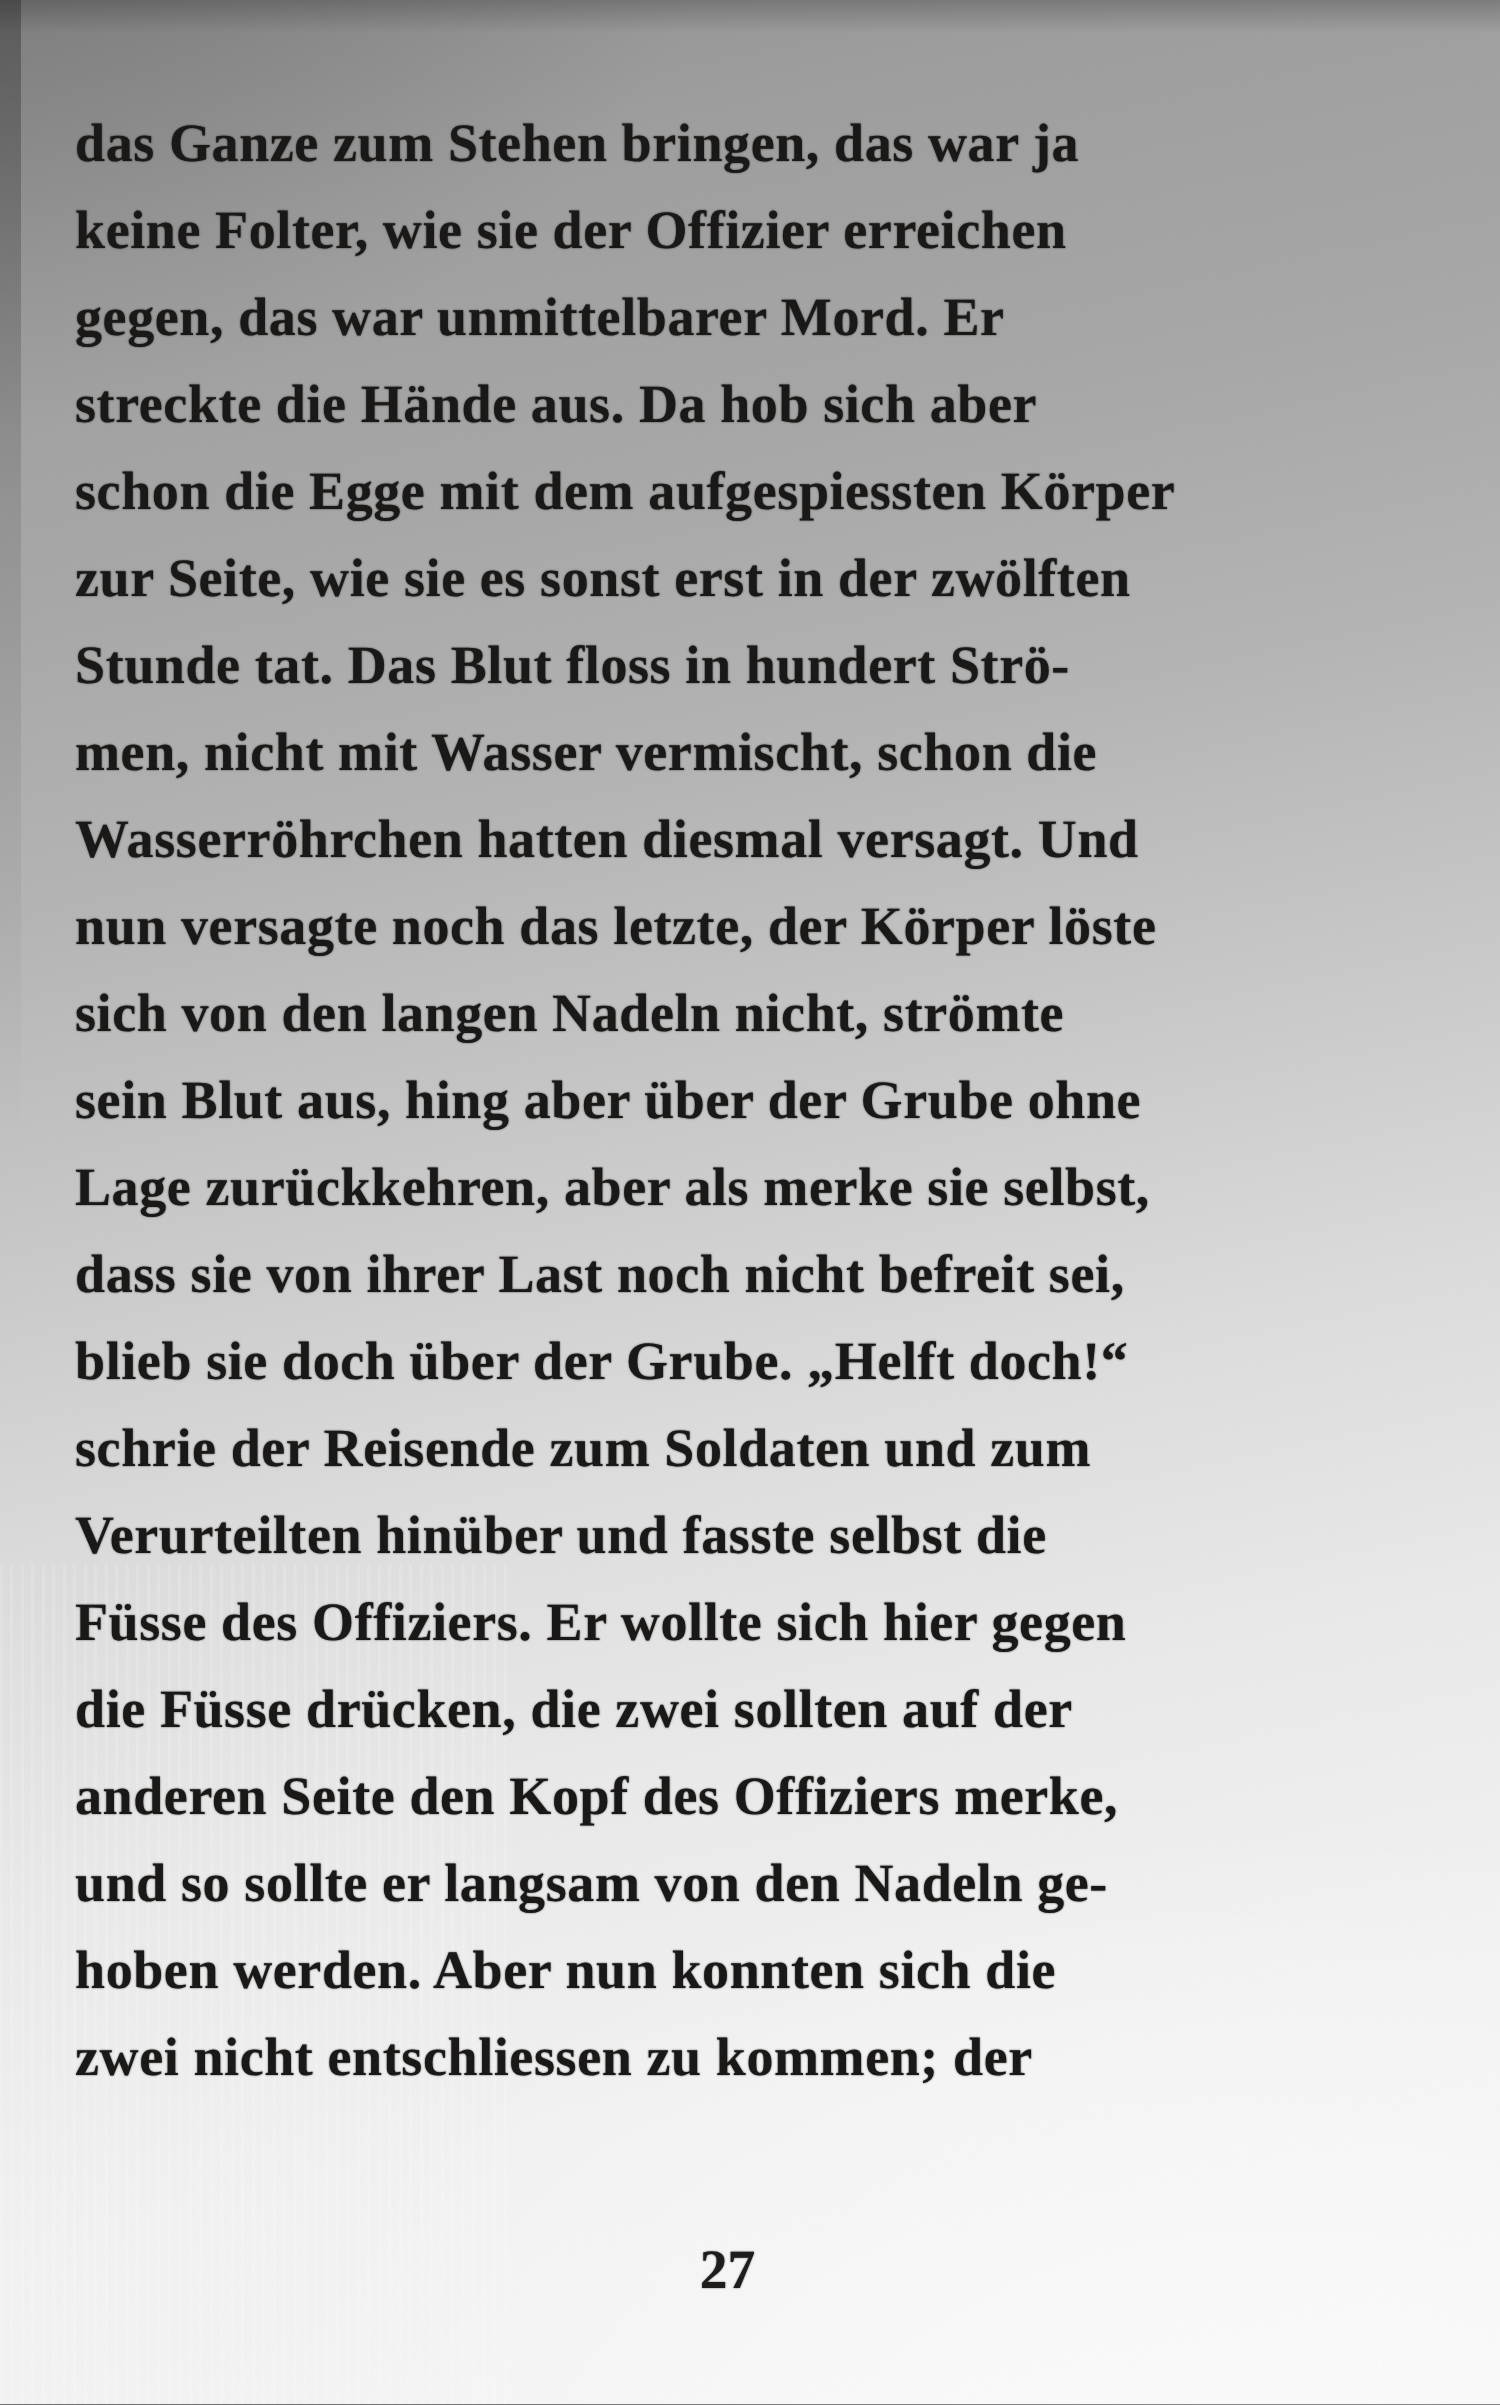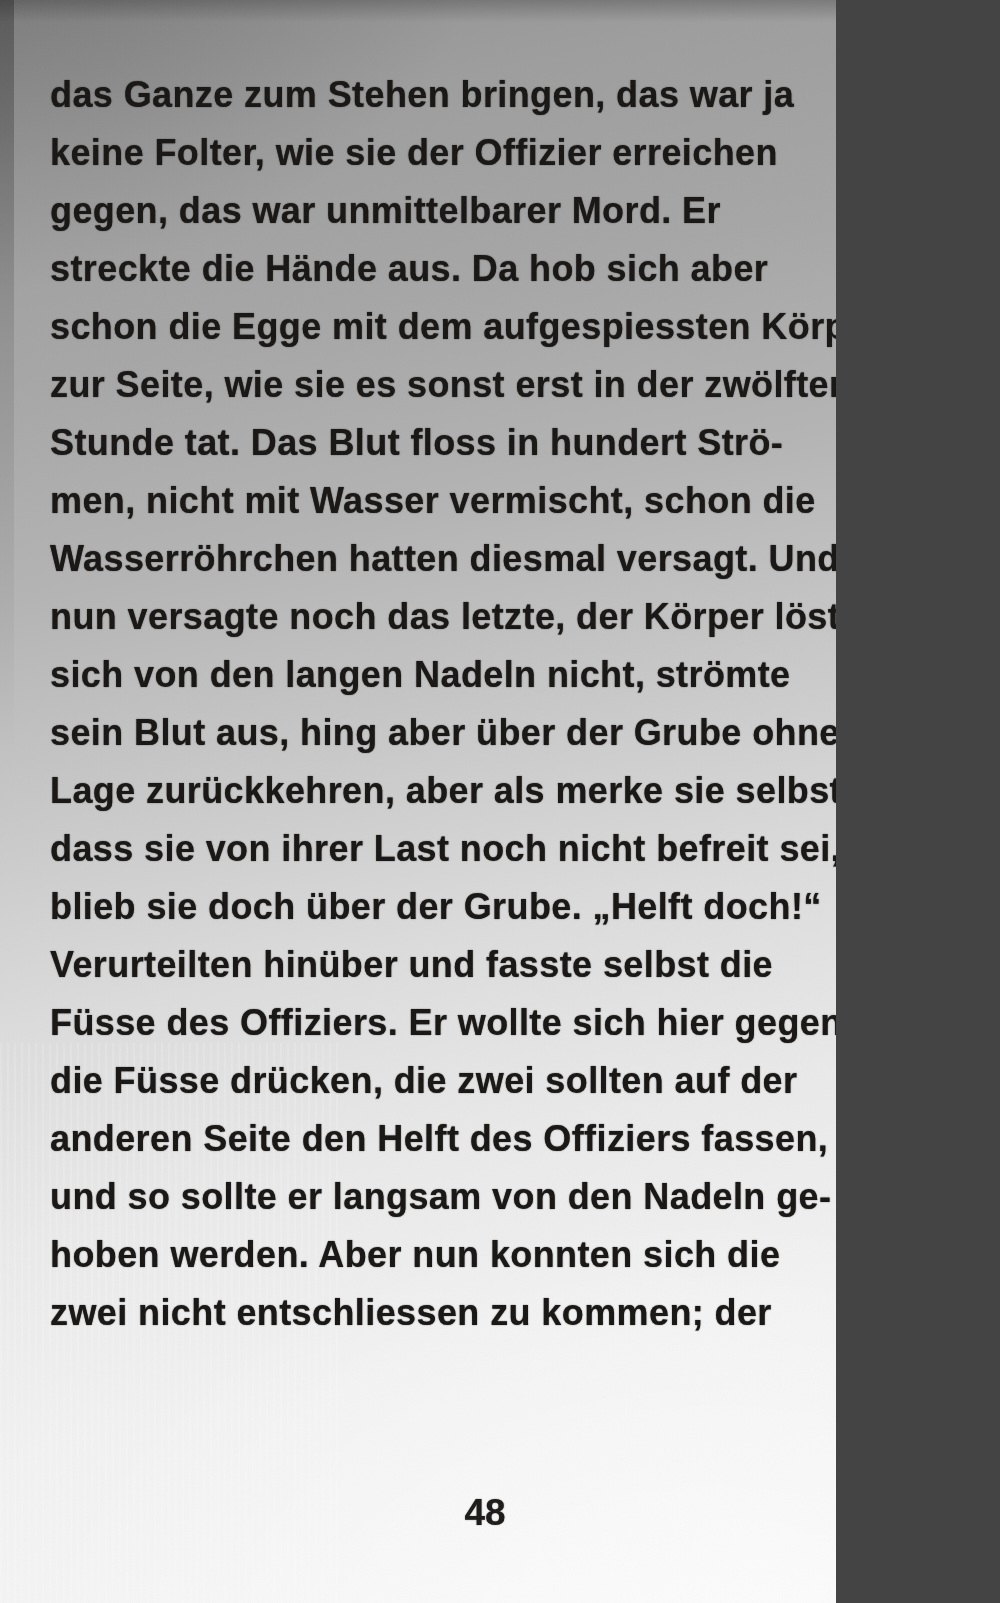--- a/index.html
+++ b/index.html
@@ -2,37 +2,37 @@
 <html><head>
 <meta charset="utf-8">
 <style>
   html, body {
     margin: 0;
     padding: 0;
     background: #444;
   }
   .scan-page {
     position: relative;
-    width: 836px;
+    width: 1000px;
     height: 1603px;
     overflow: hidden;
     background:
       radial-gradient(ellipse 900px 700px at -5% -8%, rgba(70,70,70,0.38), rgba(70,70,70,0) 60%),
       radial-gradient(ellipse 1100px 800px at 85% 108%, rgba(255,255,255,0.85), rgba(255,255,255,0) 65%),
       linear-gradient(168deg,
         #8f8f8f 0%,
         #9d9d9d 10%,
         #a6a6a6 22%,
         #b4b4b4 34%,
         #c8c8c8 46%,
         #dcdcdc 58%,
         #eaeaea 70%,
         #f2f2f2 82%,
         #f7f7f7 100%);
-    font-family: Liberation Sans, sans-serif;
+    font-family: Liberation Serif, serif;
   }
   
   .edge-shadow-left {
     position: absolute;
     left: 0; top: 0;
     width: 14px; height: 760px;
     background: linear-gradient(180deg, rgba(20,20,20,0.35), rgba(20,20,20,0.12) 45%, rgba(20,20,20,0) 100%);
     pointer-events: none;
   }
   
@@ -116,30 +116,31 @@
     <div class="line">zur Seite, wie sie es sonst erst in der zwölften</div>
     <div class="line">Stunde tat. Das Blut floss in hundert Strö-</div>
     <div class="line">men, nicht mit Wasser vermischt, schon die</div>
     <div class="line">Wasserröhrchen hatten diesmal versagt. Und</div>
     <div class="line">nun versagte noch das letzte, der Körper löste</div>
     <div class="line">sich von den langen Nadeln nicht, strömte</div>
     <div class="line">sein Blut aus, hing aber über der Grube ohne</div>
     <div class="line">Lage zurückkehren, aber als merke sie selbst,</div>
     <div class="line">dass sie von ihrer Last noch nicht befreit sei,</div>
     <div class="line">blieb sie doch über der Grube. „Helft doch!“</div>
+    <div class="line">schrie der Reisende zum Soldaten und zum</div>
     <div class="line">Verurteilten hinüber und fasste selbst die</div>
     <div class="line">Füsse des Offiziers. Er wollte sich hier gegen</div>
     <div class="line">die Füsse drücken, die zwei sollten auf der</div>
-    <div class="line">anderen Seite den Helft des Offiziers fassen,</div>
+    <div class="line">anderen Seite den Kopf des Offiziers merke,</div>
     <div class="line">und so sollte er langsam von den Nadeln ge-</div>
     <div class="line">hoben werden. Aber nun konnten sich die</div>
     <div class="line">zwei nicht entschliessen zu kommen; der</div>
   </div>
 
-  <div class="page-number">48</div>
+  <div class="page-number">27</div>
 
   <svg class="noise-overlay" width="1000" height="1603" xmlns="http://www.w3.org/2000/svg">
     <defs>
       <filter id="grain" x="0" y="0" width="100%" height="100%">
         <feTurbulence type="fractalNoise" baseFrequency="0.9" numOctaves="2" stitchTiles="stitch" result="t"></feTurbulence>
         <feColorMatrix in="t" type="matrix" values="0 0 0 0 0.5  0 0 0 0 0.5  0 0 0 0 0.5  0 0 0 0.6 0"></feColorMatrix>
       </filter>
     </defs>
     <rect x="0" y="0" width="1000" height="1603" fill="#9a9a9a" opacity="0.10" filter="url(#grain)"></rect>
   </svg>

